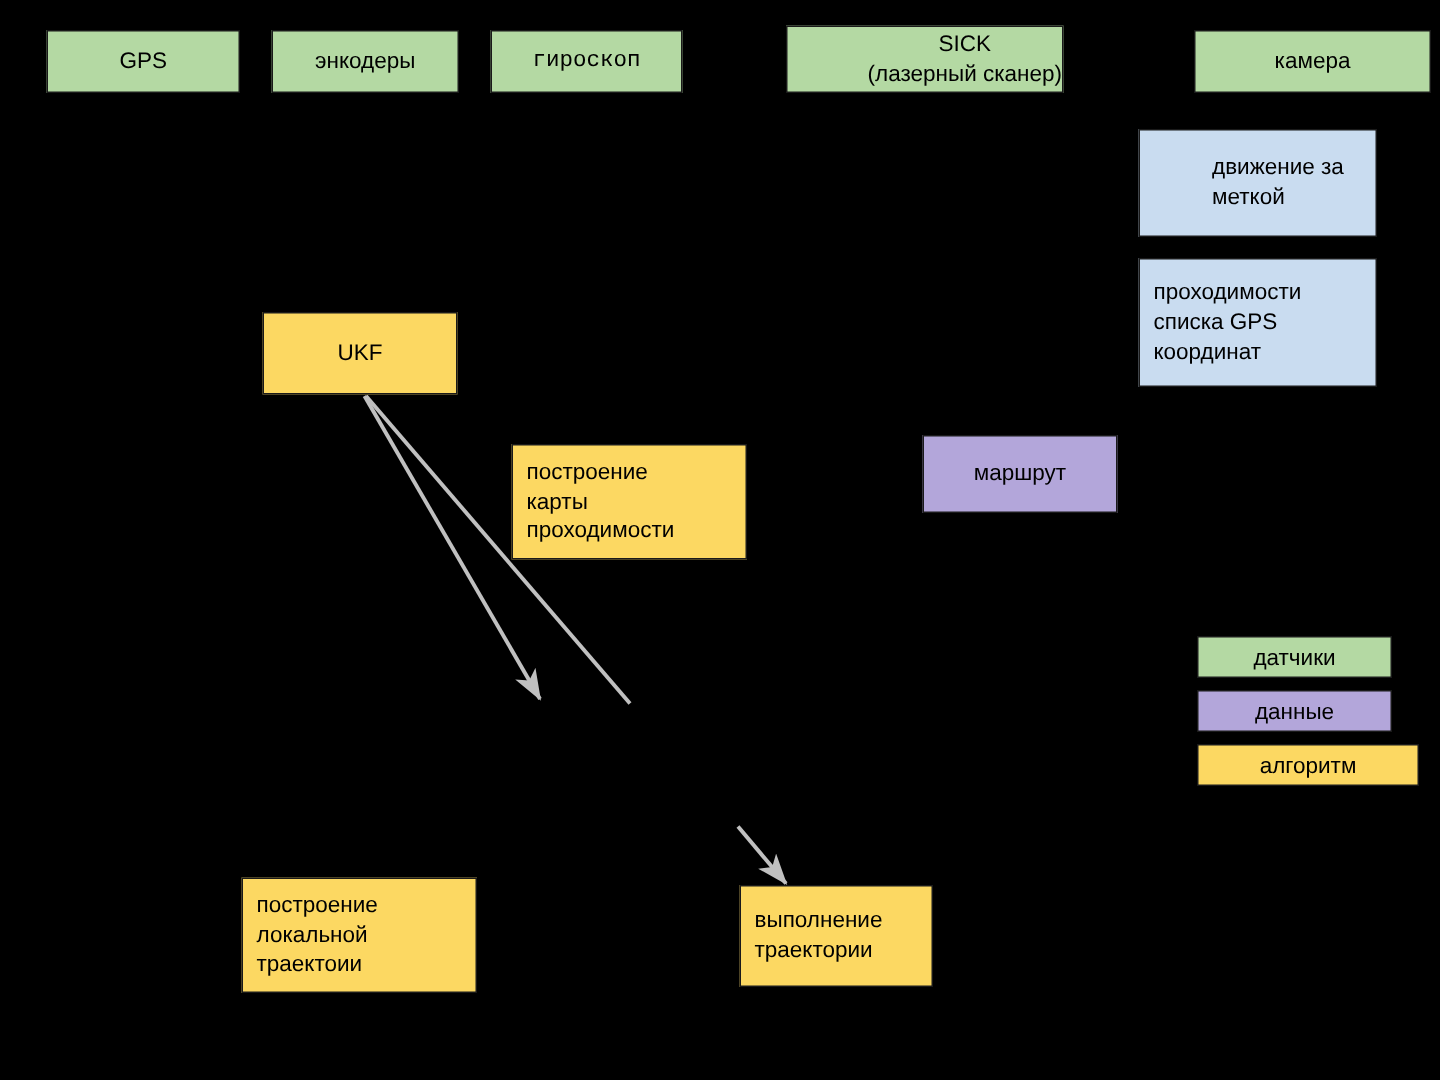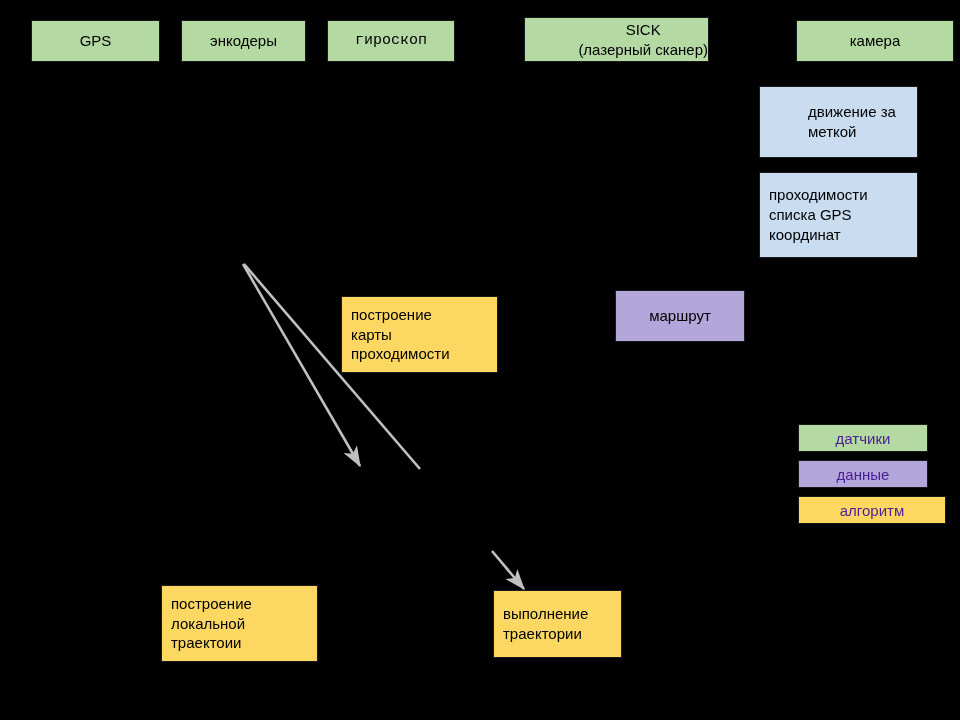--- a/index.html
+++ b/index.html
@@ -38,21 +38,21 @@
   }
   .sensor { background: #b4d9a3; }
   .data   { background: #b3a6da; }
   .algo   { background: #fcd862; }
   .info   { background: #c9dcf0; }
 
   .legend-item {
     position: absolute;
     box-sizing: border-box;
     border: 1px solid #1a1a1a;
-    color: #4c1d95;
+    color: #000000;
     font-size: 15px;
     display: flex;
     align-items: center;
     justify-content: center;
     text-align: center;
   }
   svg.edges {
     position: absolute;
     left: 0;
     top: 0;
@@ -99,20 +99,23 @@
   <div class="node info left" style="left: 759px; top: 86px; width: 159px; height: 72px; padding-left: 48px;">
     <span>движение за
 меткой</span>
   </div>
   <div class="node info left" style="left: 759px; top: 172px; width: 159px; height: 86px;">
     <span>проходимости
 списка GPS
 координат</span>
   </div>
 
+  <div class="node algo center" style="left: 175px; top: 208px; width: 130px; height: 55px;">
+    <span>UKF</span>
+  </div>
   <div class="node algo left" style="left: 341px; top: 296px; width: 157px; height: 77px;">
     <span>построение
 карты
 проходимости</span>
   </div>
   <div class="node algo left" style="left: 161px; top: 585px; width: 157px; height: 77px;">
     <span>построение
 локальной
 траектоии</span>
   </div>

